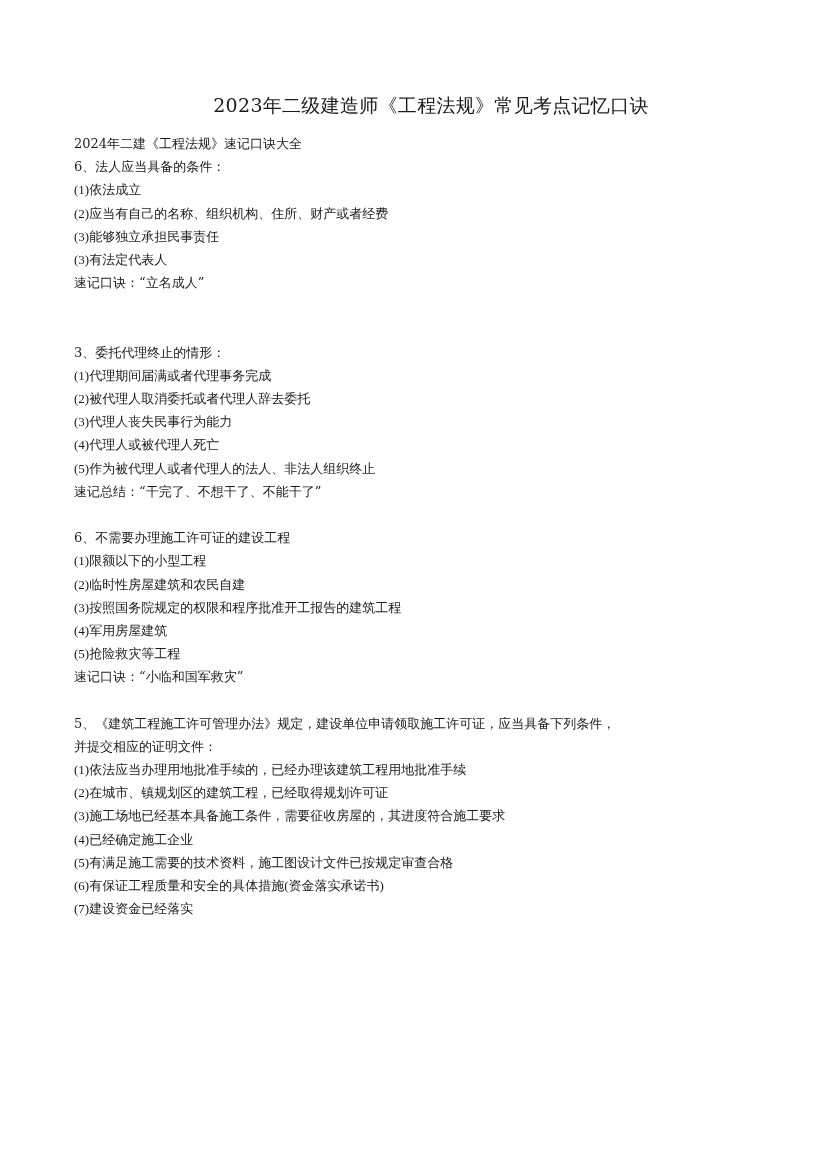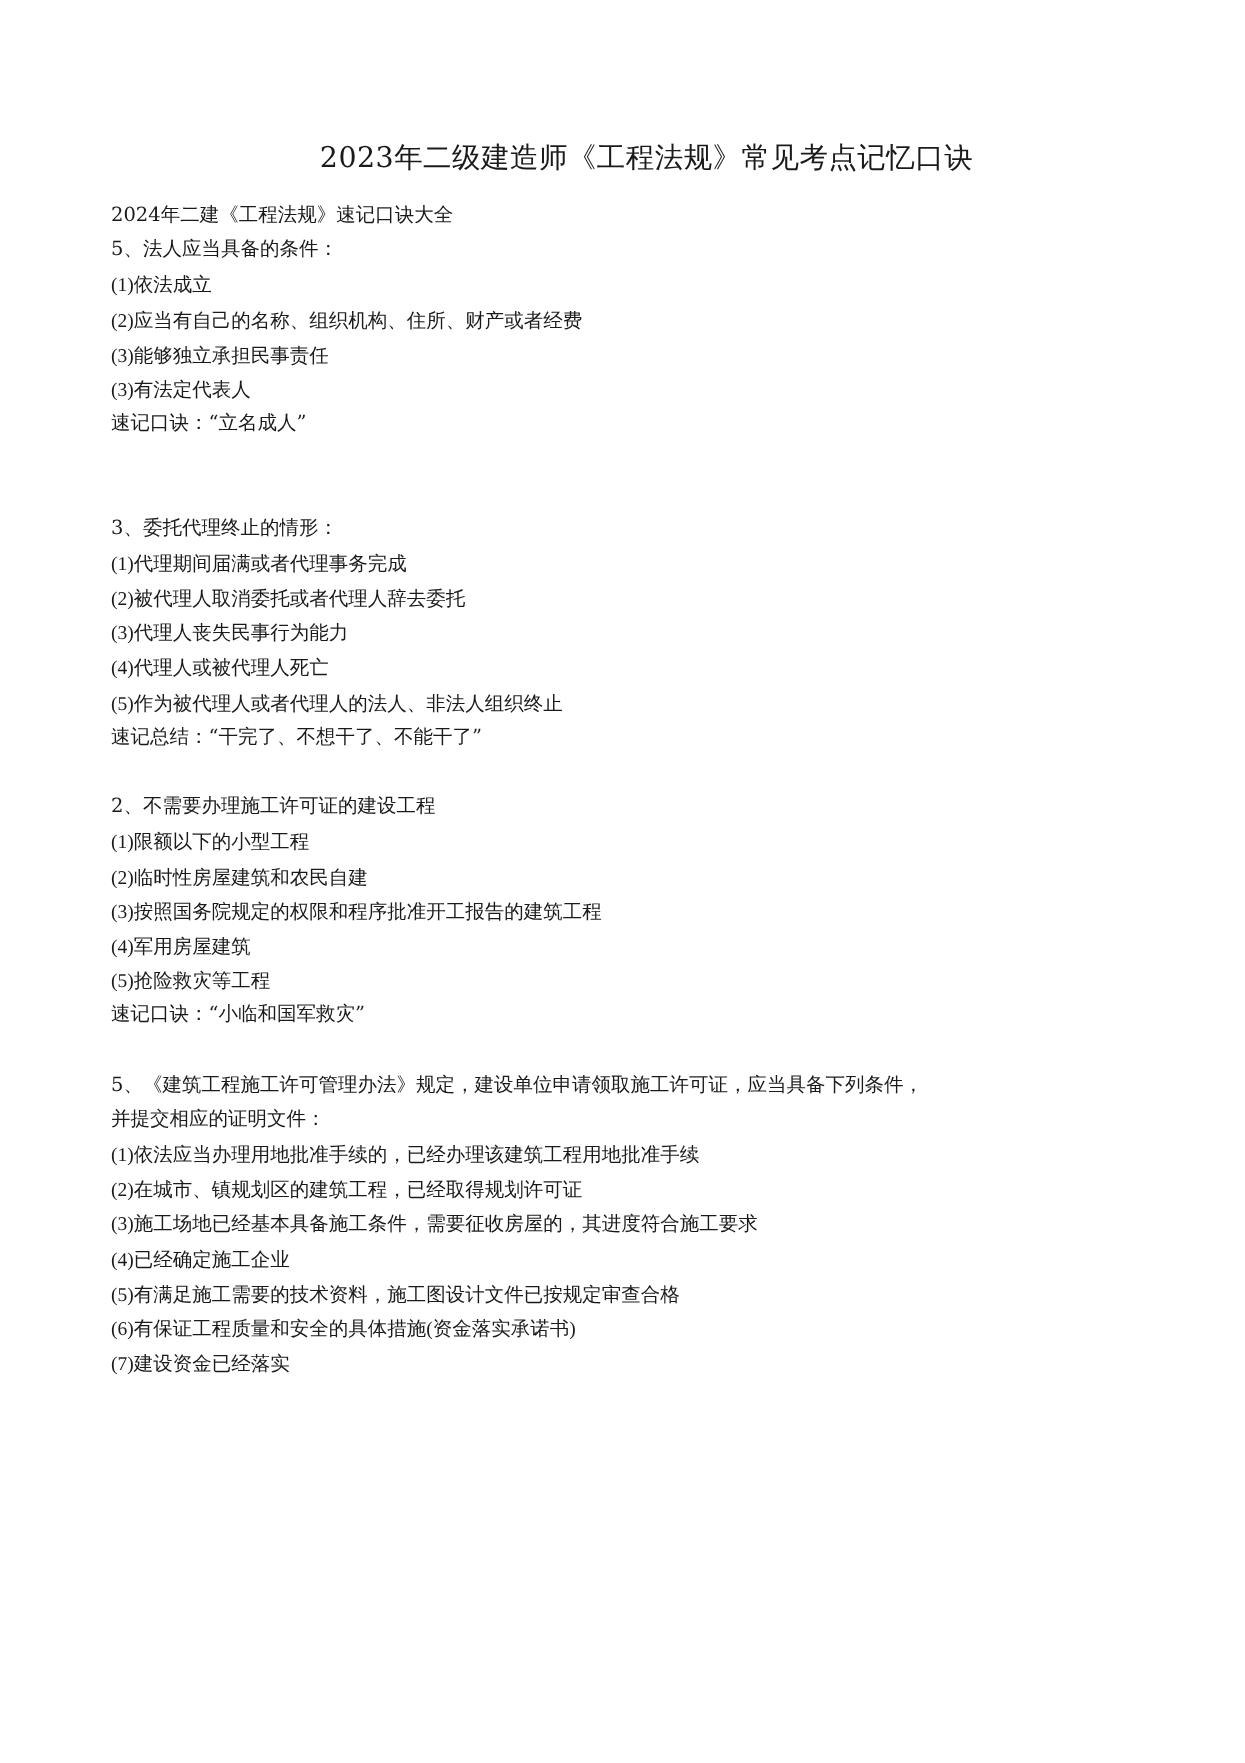--- a/index.html
+++ b/index.html
@@ -51,21 +51,21 @@
   </style>
 </head>
 <body>
 
 <div class="page-title">2023年二级建造师《工程法规》常见考点记忆口诀</div>
 
 <div class="content">
   <span class="line">2024年二建《工程法规》速记口诀大全</span>
 
   <div class="section">
-    <span class="line">5、法人应当具备的条件：</span>
+    <span class="line">6、法人应当具备的条件：</span>
     <span class="line item">(1)依法成立</span>
     <span class="line item">(2)应当有自己的名称、组织机构、住所、财产或者经费</span>
     <span class="line item">(3)能够独立承担民事责任</span>
     <span class="line item">(3)有法定代表人</span>
     <span class="line">速记口诀：“立名成人”</span>
   </div>
   <span class="gap"></span>
 
   <span class="gap"></span>
 
@@ -74,21 +74,21 @@
     <span class="line item">(1)代理期间届满或者代理事务完成</span>
     <span class="line item">(2)被代理人取消委托或者代理人辞去委托</span>
     <span class="line item">(3)代理人丧失民事行为能力</span>
     <span class="line item">(4)代理人或被代理人死亡</span>
     <span class="line item">(5)作为被代理人或者代理人的法人、非法人组织终止</span>
     <span class="line">速记总结：“干完了、不想干了、不能干了”</span>
   </div>
   <span class="gap"></span>
 
   <div class="section">
-    <span class="line">2、不需要办理施工许可证的建设工程</span>
+    <span class="line">6、不需要办理施工许可证的建设工程</span>
     <span class="line item">(1)限额以下的小型工程</span>
     <span class="line item">(2)临时性房屋建筑和农民自建</span>
     <span class="line item">(3)按照国务院规定的权限和程序批准开工报告的建筑工程</span>
     <span class="line item">(4)军用房屋建筑</span>
     <span class="line item">(5)抢险救灾等工程</span>
     <span class="line">速记口诀：“小临和国军救灾”</span>
   </div>
   <span class="gap"></span>
 
   <div class="section">

